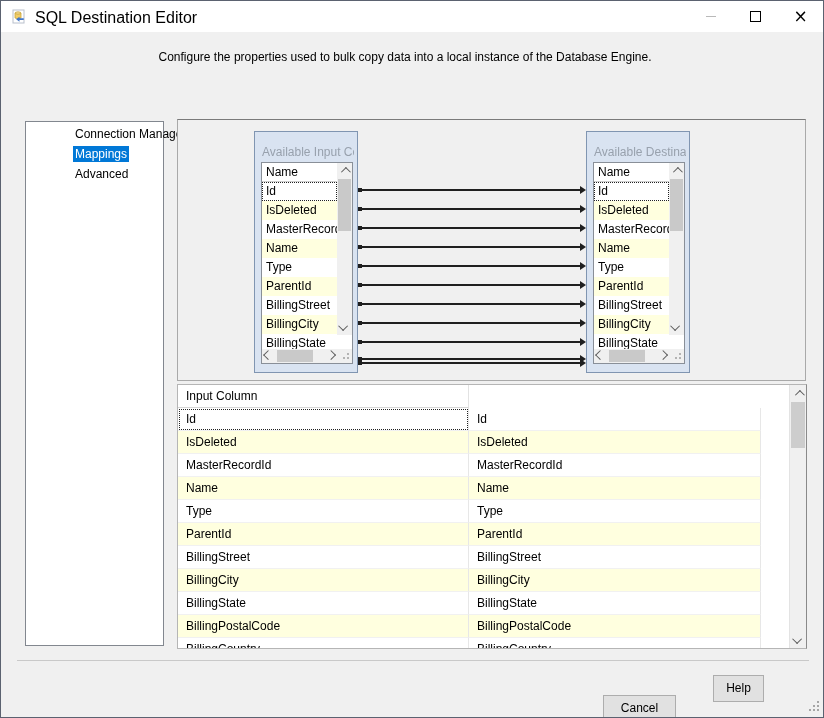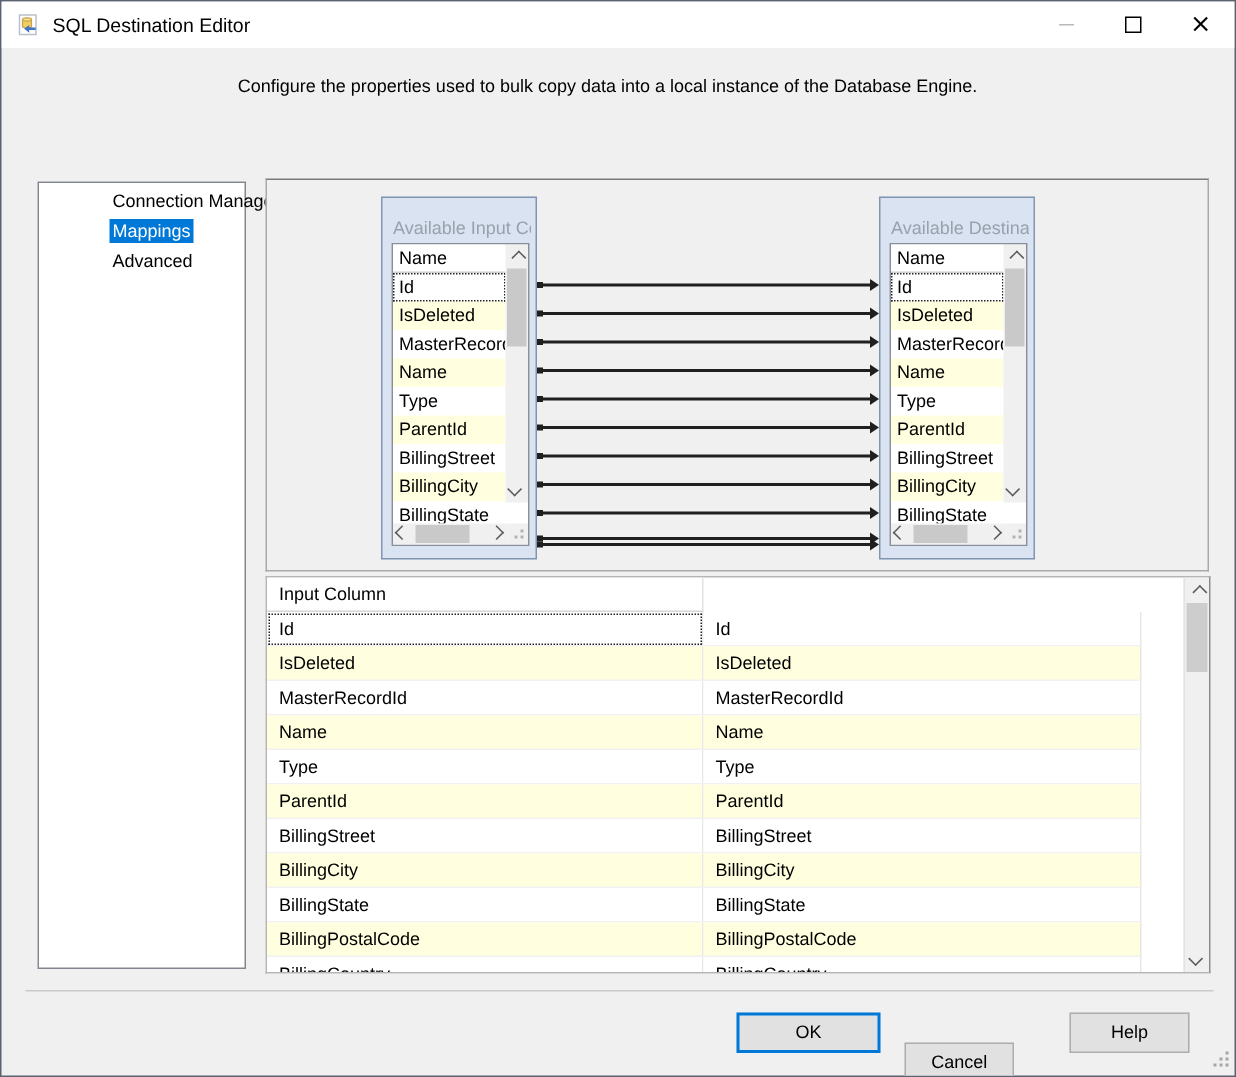--- a/index.html
+++ b/index.html
@@ -4,21 +4,21 @@
 <style>
   html,body{margin:0;padding:0;background:#cfcfcf;}
   .win{
     position:relative;width:824px;height:718px;box-sizing:border-box;
     background:#f0f0f0;border:1px solid #5b6270;overflow:hidden;
     font-family:"Liberation Sans",sans-serif;font-size:12px;color:#000;
   }
   
   .titlebar{position:absolute;left:0;top:0;width:100%;height:31px;background:#ffffff;}
   .app-icon{position:absolute;left:10px;top:8px;width:16px;height:16px;}
-  .wtitle{position:absolute;left:34px;top:8px;font-size:13px;white-space:nowrap;}
+  .wtitle{position:absolute;left:34px;top:8px;font-size:16px;white-space:nowrap;}
   .ctrl{position:absolute;top:0;width:45px;height:31px;display:flex;align-items:center;justify-content:center;}
   .ctrl-min{right:90px;}
   .ctrl-max{right:45px;}
   .ctrl-close{right:0;}
   .min-glyph{width:10px;height:1px;background:#b9b9b9;}
   .max-glyph{width:9px;height:9px;border:1px solid #000;background:#fff;}
   .close-glyph{font-size:17px;line-height:17px;color:#000;font-family:"DejaVu Sans",sans-serif;}
   
   .desc{position:absolute;left:24px;top:49px;width:760px;text-align:center;}
   
@@ -83,21 +83,21 @@
   .grid-vsb .sb-btn{position:absolute;left:0;width:16px;height:16px;display:flex;align-items:center;justify-content:center;}
   .grid-vsb .up{top:0;}
   .grid-vsb .down{bottom:0;}
   .grid-vsb .thumb{position:absolute;left:1px;top:17px;width:14px;height:46px;background:#cdcdcd;}
   
   .sep{position:absolute;left:16px;top:659px;width:792px;height:1px;background:#c9c9c9;}
   .btn{position:absolute;top:674px;height:27px;box-sizing:border-box;background:#e1e1e1;border:1px solid #adadad;
     text-align:center;line-height:24px;cursor:default;}
   .btn.ok{left:490px;width:96px;border-width:2px;line-height:22px;}
   .btn.cancel{left:602px;width:73px;margin-top:20px;}
-  .btn.help{left:712px;width:80px;}
+  .btn.help{left:712px;width:51px;}
   .win-grip{position:absolute;right:4px;bottom:6px;width:12px;height:12px;}
   .win-grip i{position:absolute;right:0;bottom:0;width:2px;height:2px;background:#a5a5a5;
     box-shadow:-4px 0 0 #a5a5a5,-8px 0 0 #a5a5a5,0 -4px 0 #a5a5a5,-4px -4px 0 #a5a5a5,0 -8px 0 #a5a5a5;}
 </style>
 </head>
 <body>
 
 <div class="win">
 
   <div class="titlebar">
@@ -277,20 +277,19 @@
           <i class="chv up"></i>
         </div>
       <div class="thumb"></div>
       <div class="sb-btn down">
           <i class="chv down"></i>
         </div>
     </div>
   </div>
 
   <div class="sep"></div>
-  <div class="btn ok" style="border-color: rgb(0, 120, 215);">OK</div>
   <div class="btn cancel">Cancel</div>
   <div class="btn help">Help</div>
   <div class="win-grip">
       <i></i>
     </div>
 
 </div>
 
 </body></html>

